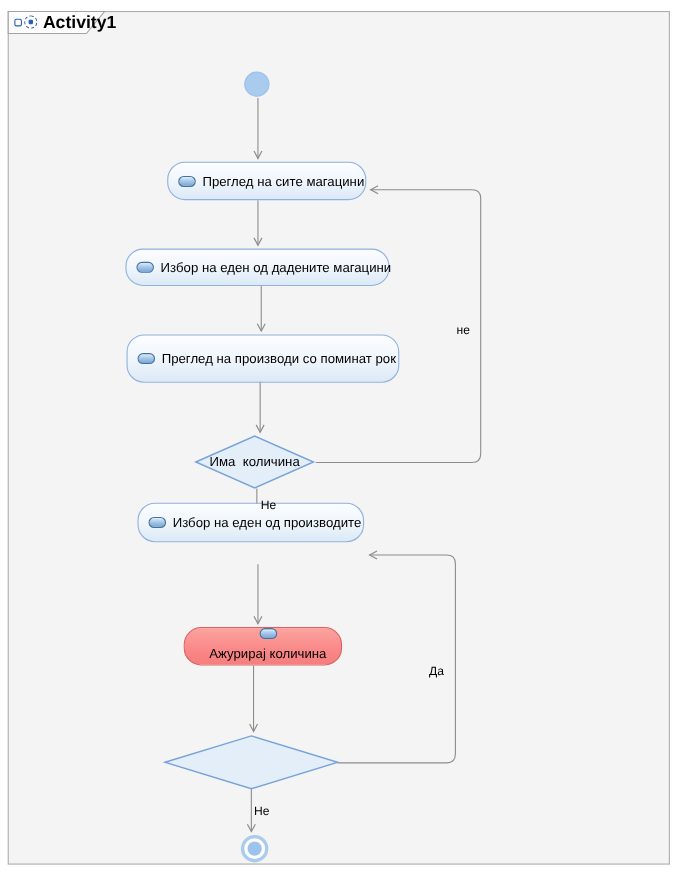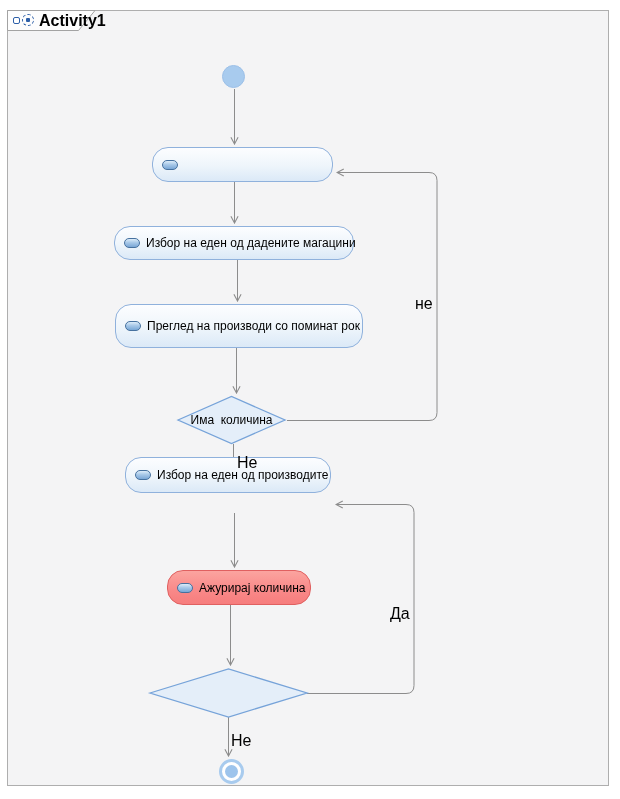--- a/index.html
+++ b/index.html
@@ -18,32 +18,33 @@
   .action {
     position:absolute; box-sizing:border-box;
     border:1px solid #8fb1dc; border-radius:16px;
     background:linear-gradient(180deg,#fcfdff 0%,#eef5fb 55%,#dbe9f7 100%);
     display:flex; align-items:center; padding-left:9px; gap:6px;
     font-size:12px; color:#000000;
   }
   .action.highlight {
     border-color:#e06060;
     background:linear-gradient(180deg,#fba49f 0%,#f98888 60%,#f67d7d 100%);
+    flex-direction:column;
   }
   .capsule-icon {
     width:16px; height:10px; box-sizing:border-box; flex:0 0 auto;
     border:1px solid #46719f; border-radius:5px;
     background:linear-gradient(180deg,#dcecf9 0%,#a7c8e8 45%,#79a7d6 100%);
   }
   .action-label { white-space:nowrap; }
 
   .diamond-label {
     position:absolute; font-size:12px; color:#000; text-align:center; white-space:pre;
   }
-  .edge-label { position:absolute; font-size:16px; color:#000; white-space:pre; }
+  .edge-label { position:absolute; font-size:11px; color:#000; white-space:pre; }
 
   .initial-node {
     position:absolute; left:222px; top:65px; width:23px; height:23px;
     border-radius:50%; background:#a8cbee; border:1px solid #9cc0e8; box-sizing:border-box;
   }
   .final-node {
     position:absolute; left:219px; top:759px; width:25px; height:25px;
     border-radius:50%; border:3px solid #a8cbee; background:#ffffff;
     box-sizing:border-box; display:flex; align-items:center; justify-content:center;
   }
@@ -107,20 +108,21 @@
         <span class="dot"></span>
     </span>
     <span>Activity1</span>
   </div>
 
   <div class="node-layer">
     <div class="initial-node"></div>
 
     <div class="action" style="left:152px; top:147px; width:181px; height:35px;">
       <span class="capsule-icon"></span>
+      <span class="action-label">Преглед на сите магацини</span>
     </div>
 
     <div class="action" style="left:114px; top:226px; width:240px; height:34px;">
       <span class="capsule-icon"></span>
       <span class="action-label">Избор на еден од дадените магацини</span>
     </div>
 
     <div class="action" style="left:115px; top:304px; width:248px; height:44px;">
       <span class="capsule-icon"></span>
       <span class="action-label">Преглед на производи со поминат рок</span>

